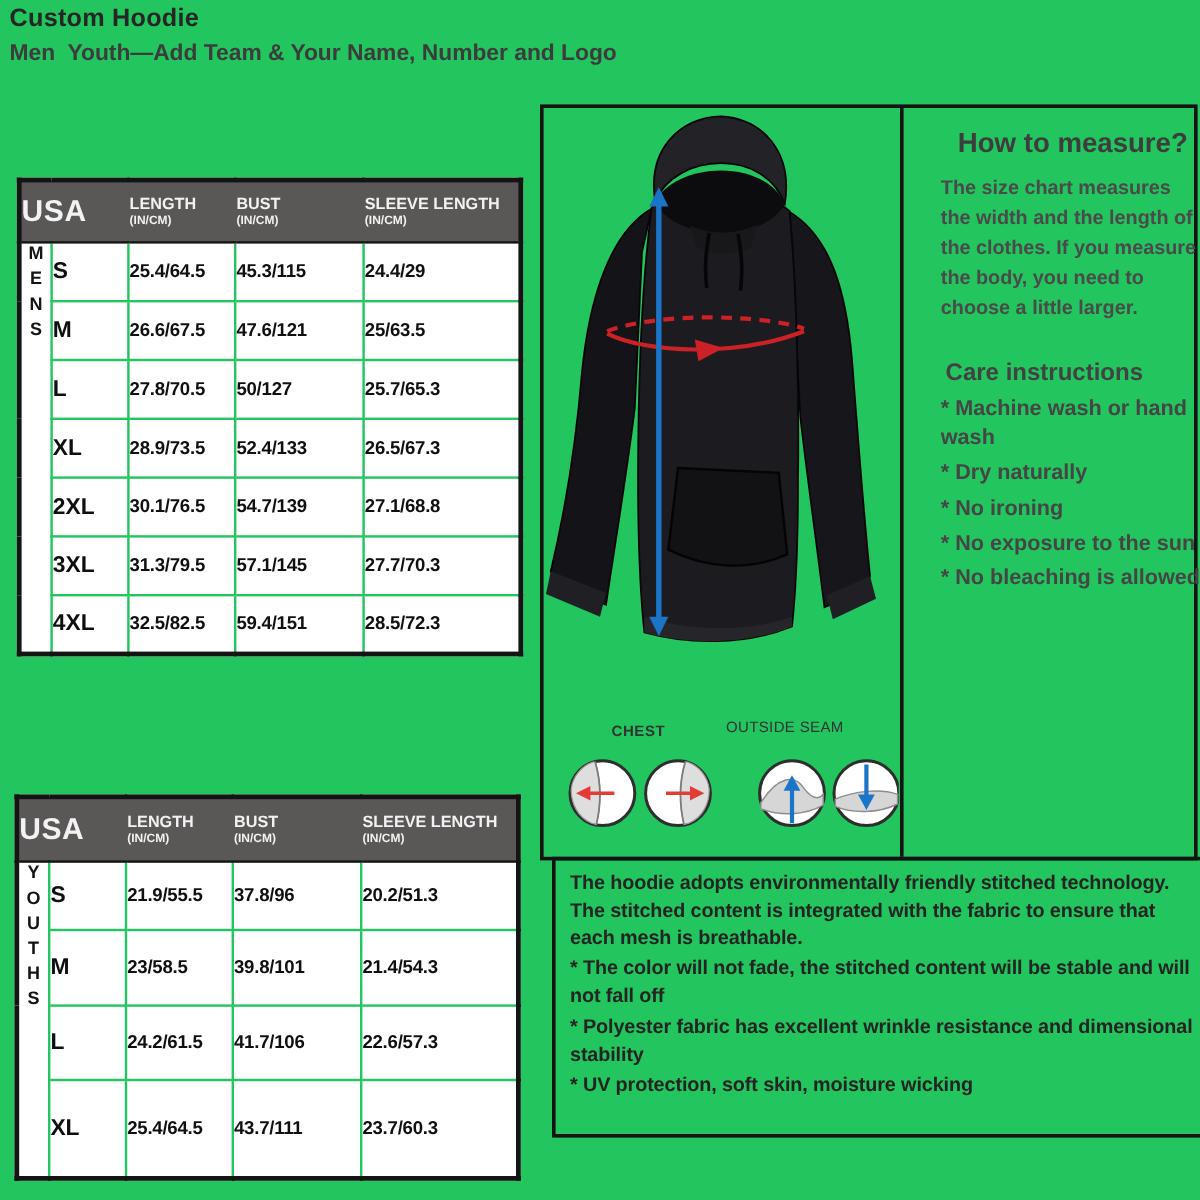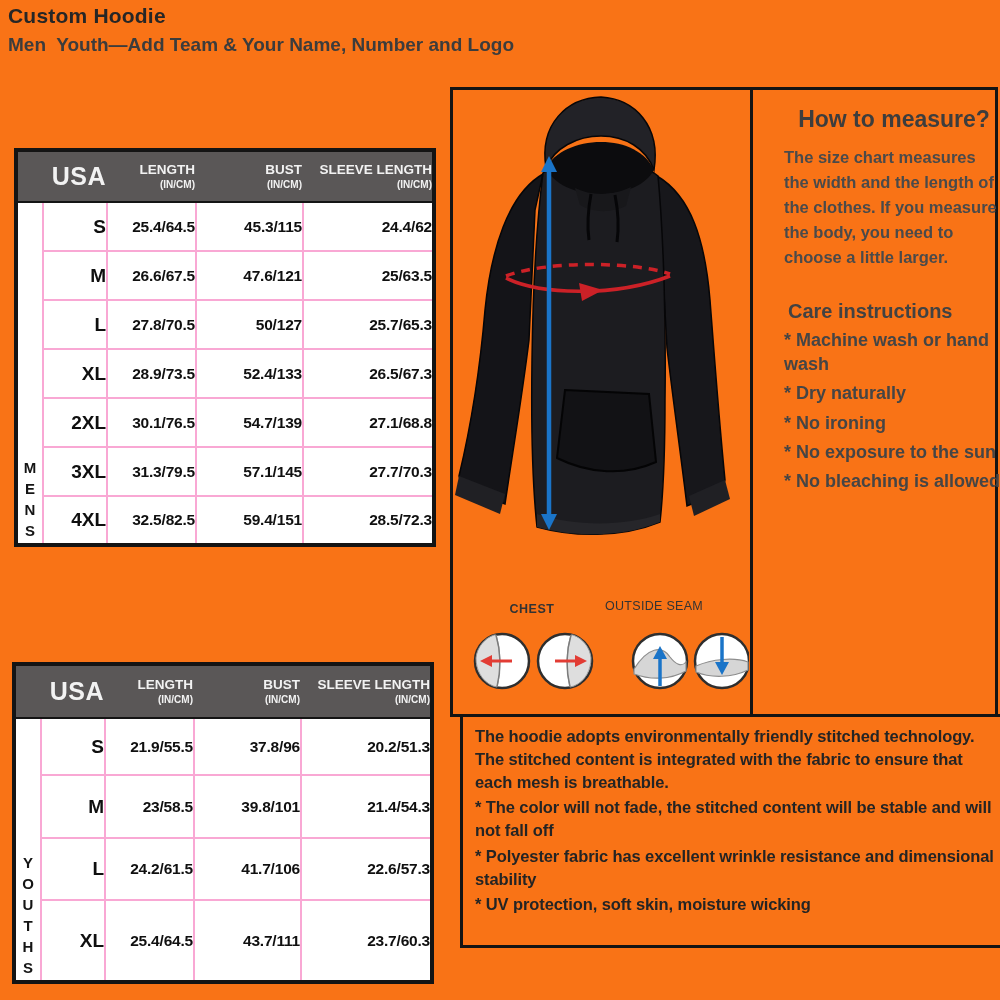--- a/index.html
+++ b/index.html
@@ -1,25 +1,25 @@
 <!DOCTYPE html>
 <html><head>
 <meta charset="utf-8">
 <style>
   html,body{margin:0;padding:0;background:#fff}
-  .page{position:relative;width:1000px;height:1000px;background:#f97316;
+  .page{position:relative;width:1000px;height:1000px;background:#22c55e;
         font-family:"Liberation Sans",sans-serif;color:#222;overflow:hidden}
 
   
   .title{position:absolute;left:8px;top:4px;font-size:21px;font-weight:700;color:#262626;letter-spacing:.2px}
   .subtitle{position:absolute;left:8px;top:34px;font-size:19px;font-weight:700;color:#3c3c3c;white-space:pre}
 
   
   .size-table{position:absolute;border-collapse:collapse;table-layout:fixed;background:#fff;border:4px solid #141414}
-  .size-table th,.size-table td{border:2px solid #f9a8d4;text-align:right;vertical-align:middle;padding:0}
+  .size-table th,.size-table td{border:2px solid #22c55e;text-align:left;vertical-align:middle;padding:0}
   .size-table thead th{background:#5a5757;color:#f2f2f2;border-left:2px solid #5a5757;border-right:2px solid #5a5757;border-bottom:2px solid #141414}
   th.usa{font-size:25px;font-weight:700;letter-spacing:.5px}
   th .hl{display:block;font-size:13.5px;font-weight:700;line-height:1.25}
   th .hs{display:block;font-size:10px;font-weight:700;line-height:1.2}
   td.size{font-size:19px;font-weight:700;color:#0f0f0f}
   td.num{font-size:15.5px;font-weight:700;color:#101010;letter-spacing:-.2px}
   td.vlabel{writing-mode:vertical-rl;text-orientation:upright;font-weight:700;font-size:15px;letter-spacing:4px;color:#141414;line-height:1}
   .mens{left:14px;top:148px}
   .mens thead tr{height:52px}
   .mens tbody tr{height:49px}
@@ -82,21 +82,21 @@
             <span class="hs">(IN/CM)</span>
           </th>
       </tr>
     </thead>
     <tbody>
       <tr>
         <td class="vlabel" rowspan="7">MENS</td>
         <td class="size">S</td>
         <td class="num">25.4/64.5</td>
         <td class="num">45.3/115</td>
-        <td class="num">24.4/62</td>
+        <td class="num">24.4/29</td>
       </tr>
       <tr>
         <td class="size">M</td>
         <td class="num">26.6/67.5</td>
         <td class="num">47.6/121</td>
         <td class="num">25/63.5</td>
       </tr>
       <tr>
         <td class="size">L</td>
         <td class="num">27.8/70.5</td>

